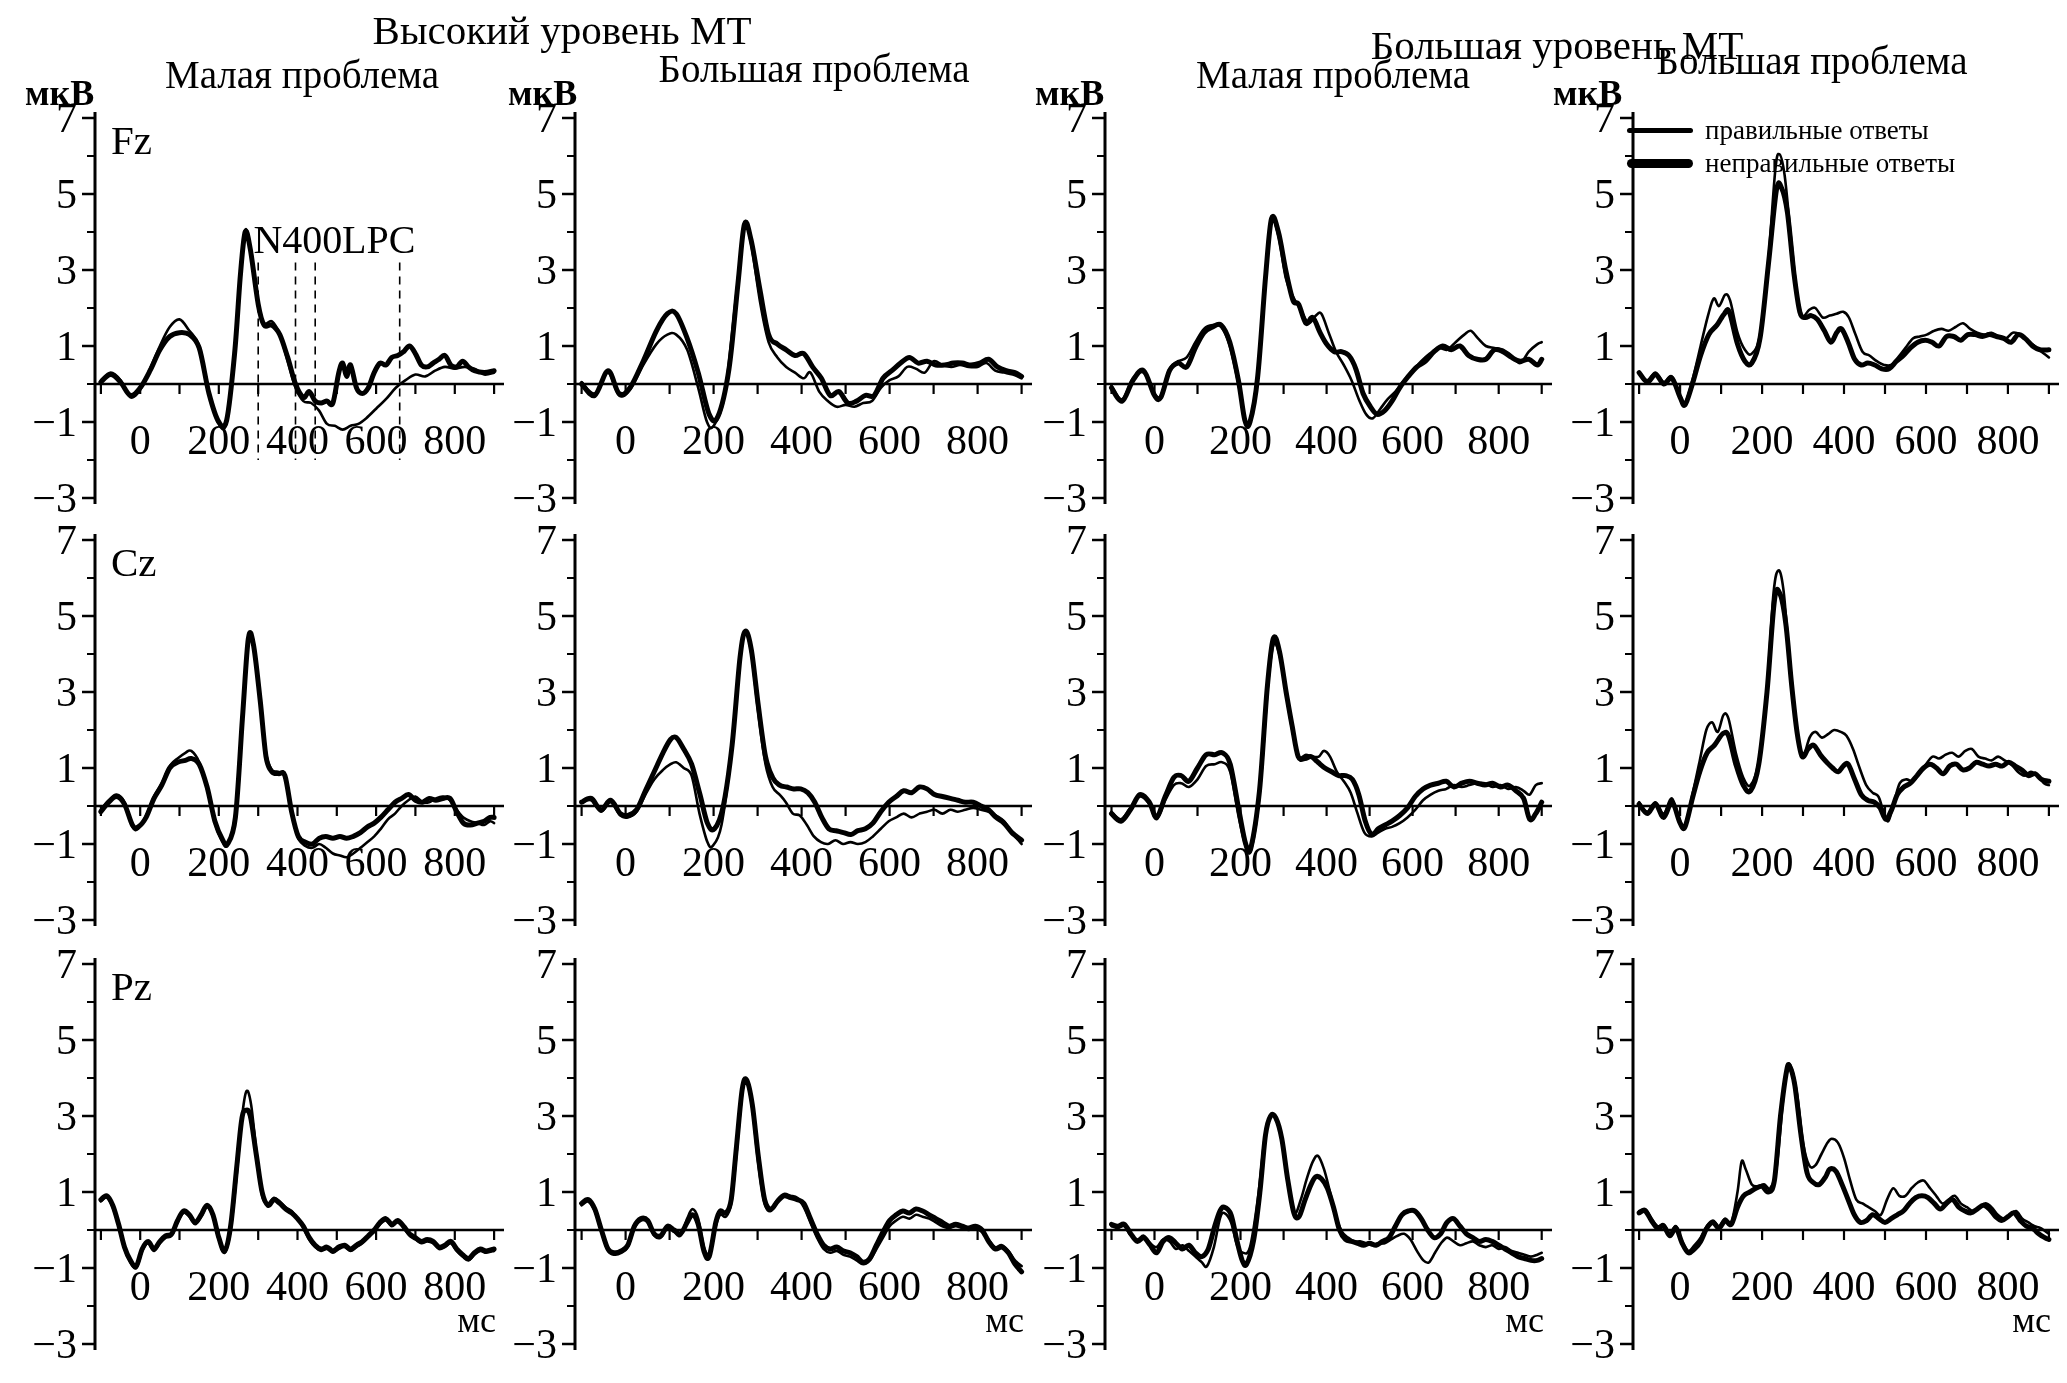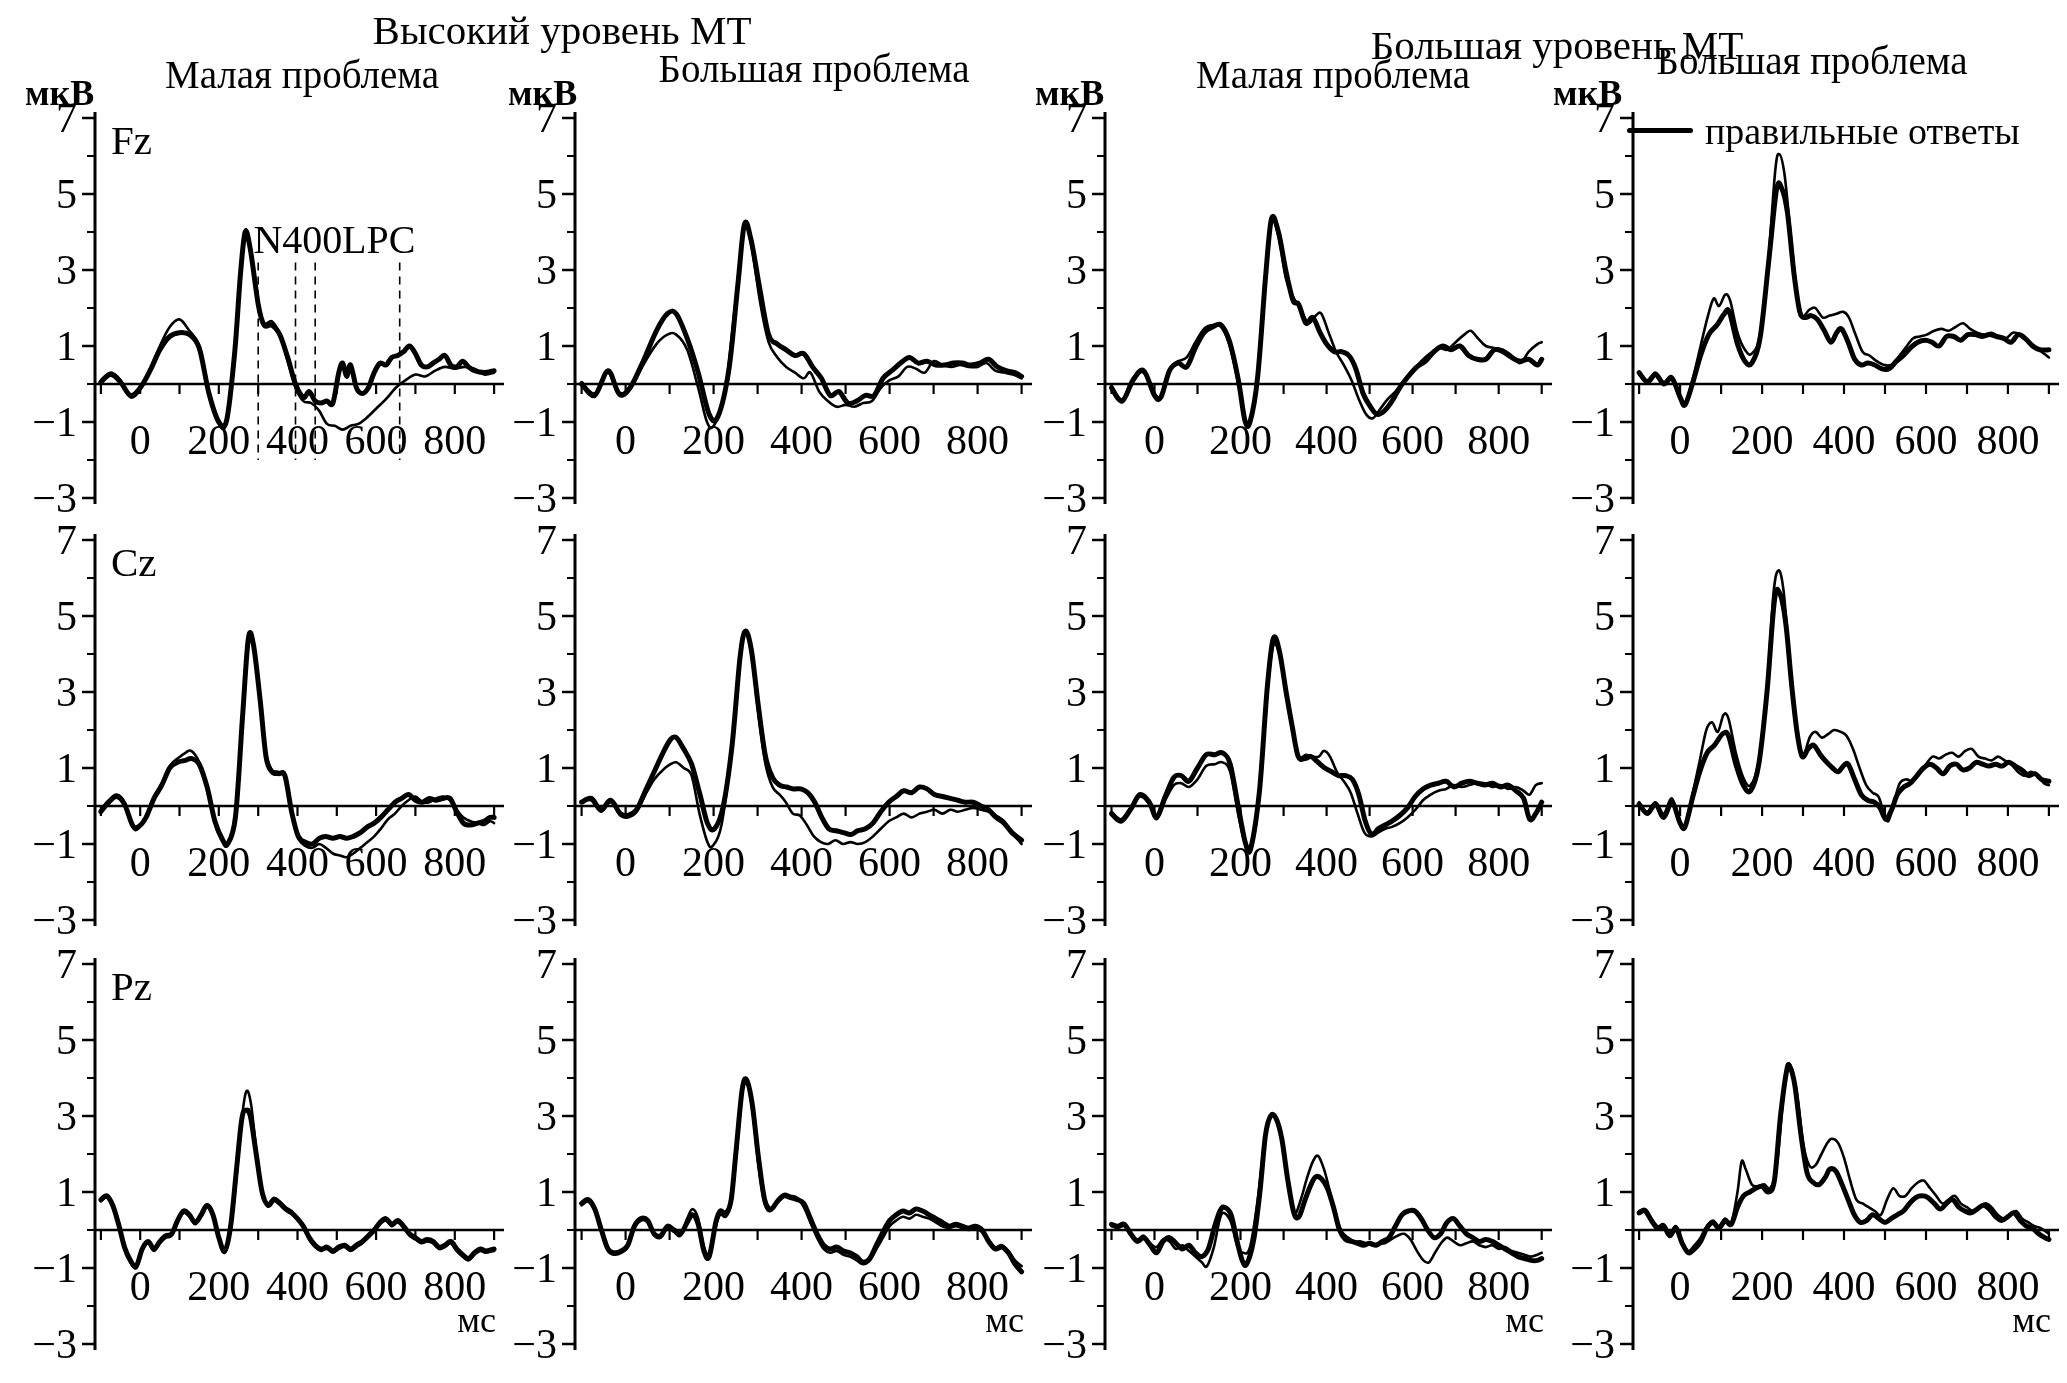--- a/index.html
+++ b/index.html
@@ -6,21 +6,21 @@
   #stage{position:relative;width:2067px;height:1383px;background:#fff;overflow:hidden;
          font-family:"Liberation Serif","DejaVu Serif",serif;color:#000;text-align:right;}
   .group-title{position:absolute;font-size:41px;white-space:nowrap;transform:translateX(-50%);}
   .col-title{position:absolute;font-size:39px;white-space:nowrap;transform:translateX(-50%);font-family:Liberation Serif, serif;}
   .unit-label{position:absolute;font-size:36px;white-space:nowrap;font-weight:bold;}
   .legend{position:absolute;left:1627px;top:114px;}
   .legend-row{display:flex;align-items:center;height:33px;}
   .swatch{width:66px;background:#000;border-radius:5px;margin-right:12px;flex:0 0 auto;}
   .swatch.thin{height:5px;}
   .swatch.thick{height:9px;}
-  .legend-label{font-size:38px;white-space:nowrap;}
+  .legend-label{font-size:27px;white-space:nowrap;}
   .panel{position:absolute;}
   .panel svg{display:block;}
 </style>
 </head>
 <body>
 <div id="stage">
 
   <span class="group-title" style="left:562px;top:6px">Высокий уровень МТ</span>
   <span class="group-title" style="left:1557px;top:21px">Большая уровень МТ</span>
 
@@ -31,20 +31,24 @@
 
   <span class="unit-label" style="left:25px;top:72px">мкВ</span>
   <span class="unit-label" style="left:508px;top:72px">мкВ</span>
   <span class="unit-label" style="left:1035px;top:72px">мкВ</span>
   <span class="unit-label" style="left:1553px;top:72px">мкВ</span>
 
   <div class="legend">
     <div class="legend-row">
       <span class="swatch thin"></span>
       <span class="legend-label">правильные ответы</span>
+    </div>
+    <div class="legend-row">
+      <span class="swatch thick"></span>
+      <span class="legend-label">неправильные ответы</span>
     </div>
   </div>
 
   <div class="panel" style="left: 25px; top: 100px; width: 487px; height: 422px;">
       <svg width="487" height="422" viewBox="0 0 487 422" font-family="&quot;Liberation Serif&quot;,&quot;DejaVu Serif&quot;,serif" fill="#000">
         <text x="115.2" y="354" text-anchor="middle" font-size="42">0</text>
         <text x="193.8" y="354" text-anchor="middle" font-size="42">200</text>
         <text x="272.5" y="354" text-anchor="middle" font-size="42">400</text>
         <text x="351.1" y="354" text-anchor="middle" font-size="42">600</text>
         <text x="429.8" y="354" text-anchor="middle" font-size="42">800</text>

